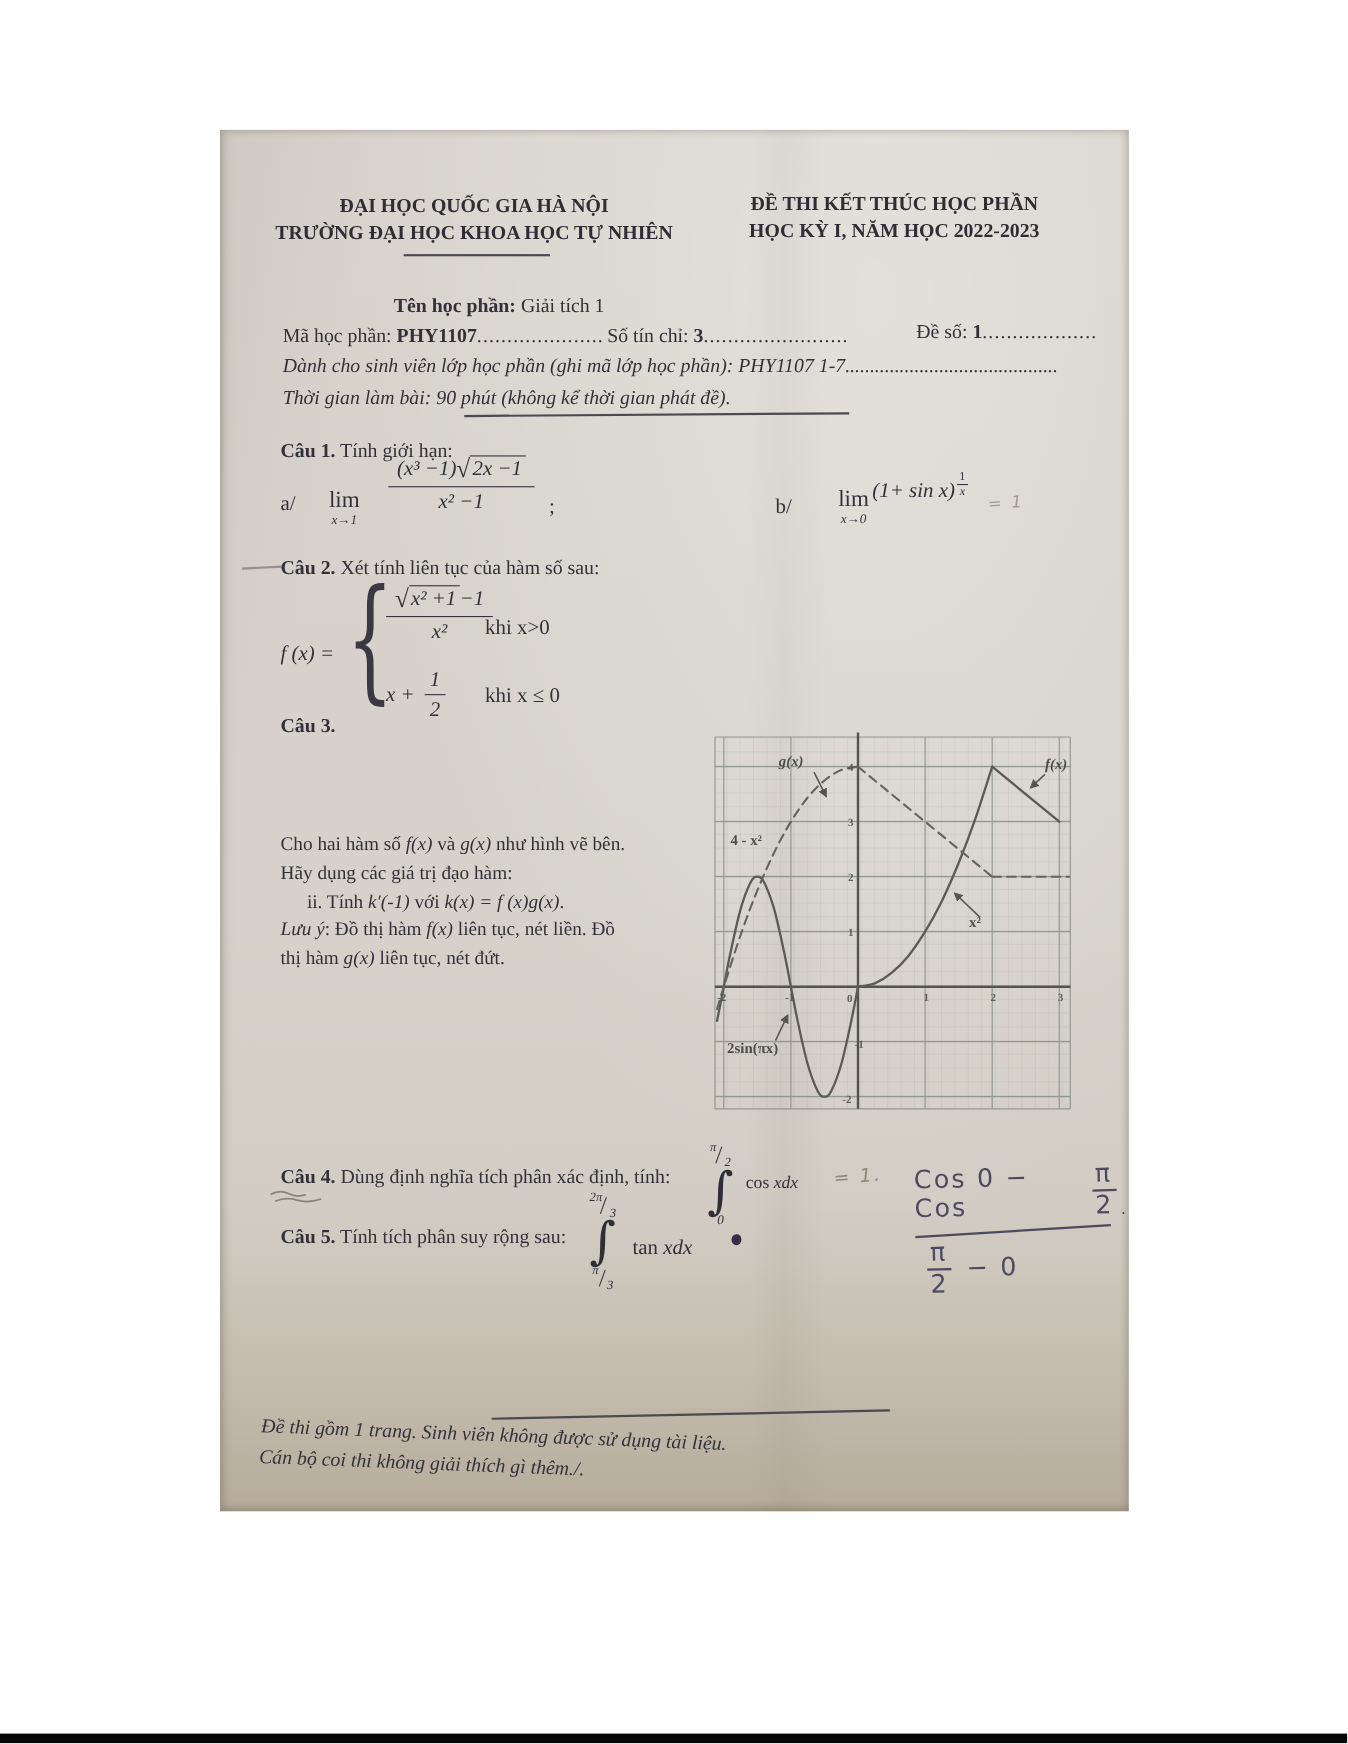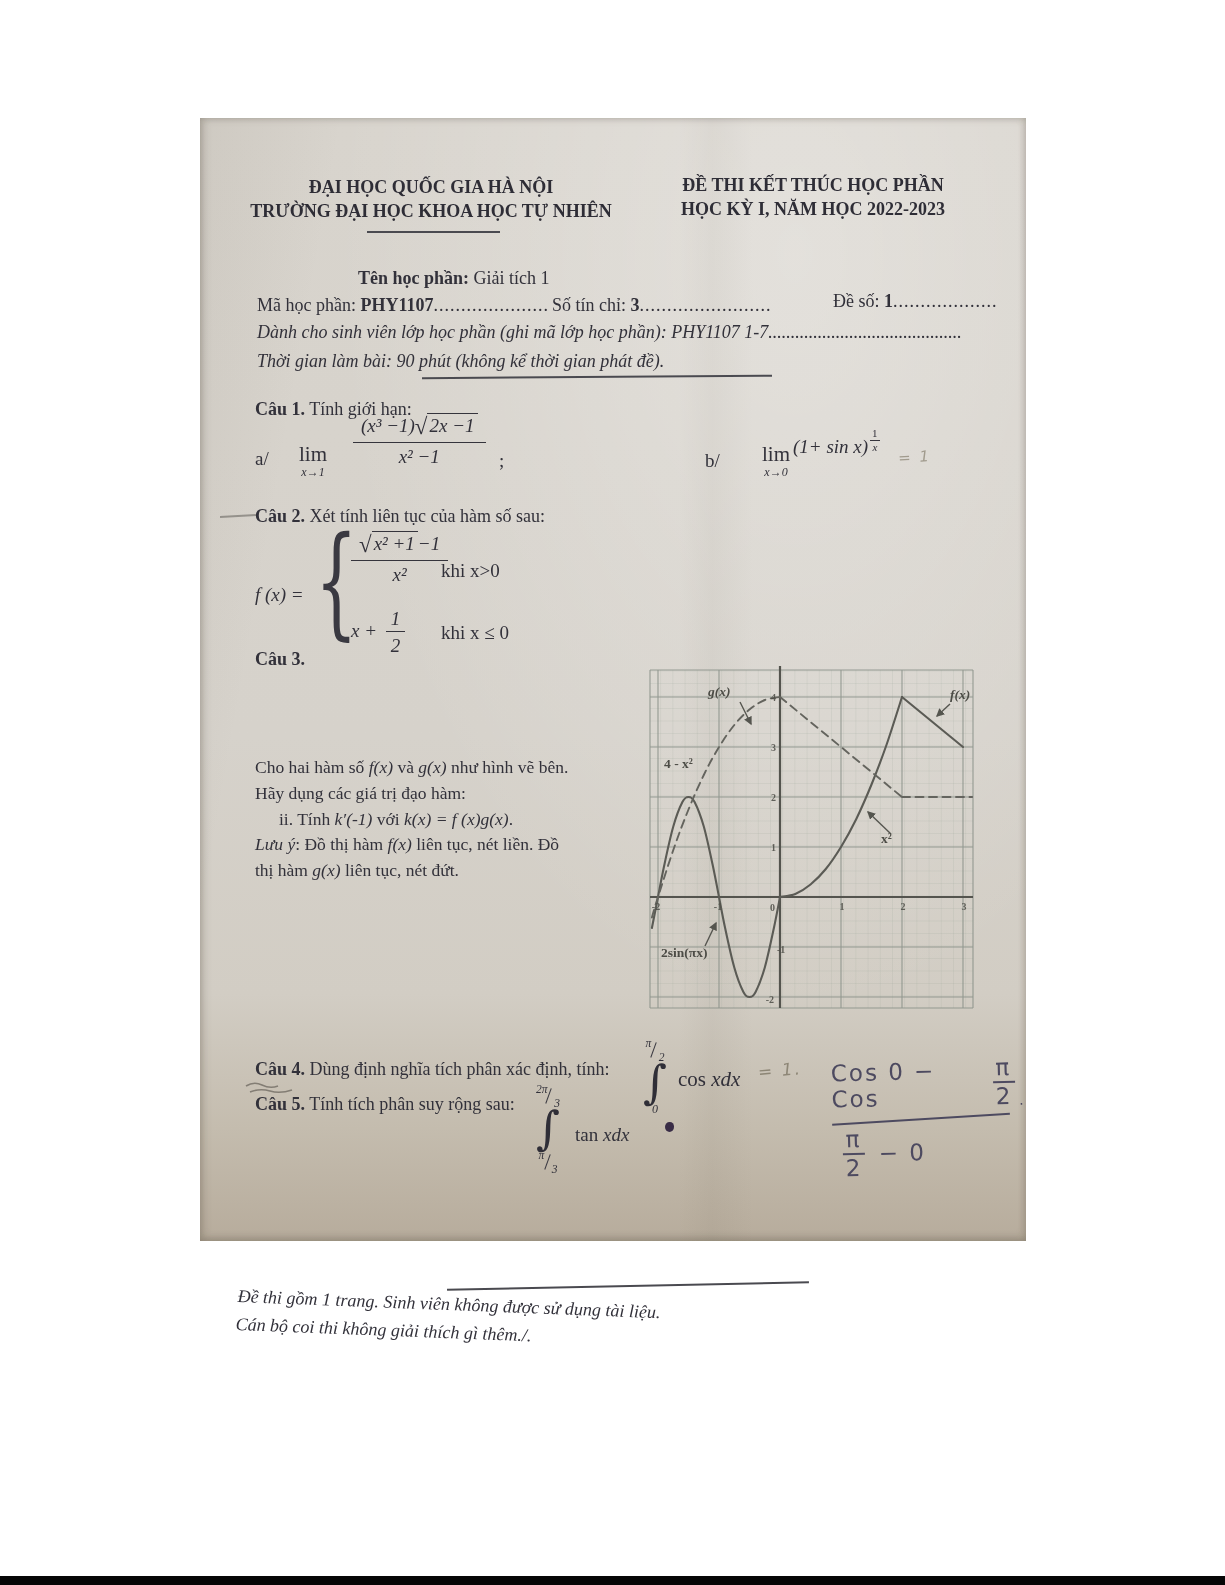--- a/index.html
+++ b/index.html
@@ -1,19 +1,19 @@
 <!DOCTYPE html>
 <html><head>
 <meta charset="utf-8">
 <style>
   html,body{margin:0;padding:0;background:#ffffff;}
   .stage{position:relative;width:1225px;height:1585px;background:#ffffff;overflow:hidden;
          font-family:"Liberation Serif","DejaVu Serif",serif;color:#32313a;}
   .abs{position:absolute;}
-  .paper{position:absolute;left:200px;top:118px;width:826px;height:1123px;
+  .paper{position:absolute;left:200px;top:118px;width:826px;height:1256px;
     background:
       radial-gradient(ellipse at 72% 12%, rgba(255,255,255,0.30), rgba(255,255,255,0) 55%),
       linear-gradient(100deg, rgba(120,110,95,0.10) 0%, rgba(120,110,95,0) 14%),
       linear-gradient(90deg, rgba(0,0,0,0) 58%, rgba(110,100,85,0.07) 62%, rgba(0,0,0,0) 67%),
       linear-gradient(180deg,#d8d4cd 0%,#d6d2cb 55%,#d2cdc4 78%,#c4bcae 90%,#b7ac9c 100%);
     box-shadow: inset 3px 0 9px rgba(90,82,70,.22), inset -2px 0 6px rgba(90,82,70,.14), inset 0 -3px 8px rgba(80,70,55,.18);}
   .bottombar{position:absolute;left:0;top:1576px;width:1225px;height:9px;background:#060606;}
   .b{font-weight:bold;}
   .it{font-style:italic;}
   .t18{font-size:18px;}
@@ -216,26 +216,26 @@
     </svg>
     <div class="abs intcol" style="left:443px;top:922px;">
       <span class="dfrac">
           <span class="dtop">π</span>
           <span class="dsl"></span>
           <span class="dbot">2</span>
         </span>
       <span class="isign">∫</span>
       <span class="ibound">0</span>
     </div>
-    <div class="abs" style="left:478px;top:949px;font-size:21px;">
+    <div class="abs" style="left:478px;top:949px;font-size:16px;">
       <span>cos </span><span class="it">xdx</span>
     </div>
     <div class="abs pencil" style="left:558px;top:942px;font-size:17px;transform:rotate(-5deg);">= 1.</div>
 
-    <div class="abs t18" style="left:55px;top:976px;font-family:Liberation Serif, serif;">
+    <div class="abs t18" style="left:55px;top:996px;font-family:Liberation Serif, serif;">
       <span class="b">Câu 5.</span><span> Tính tích phân suy rộng sau:</span>
     </div>
     <div class="abs intcol" style="left:336px;top:968px;">
       <span class="dfrac" style="width:24px;">
           <span class="dtop">2π</span>
           <span class="dsl" style="left:12px;"></span>
           <span class="dbot">3</span>
         </span>
       <span class="isign">∫</span>
       <span class="dfrac" style="margin-top:3px;">

